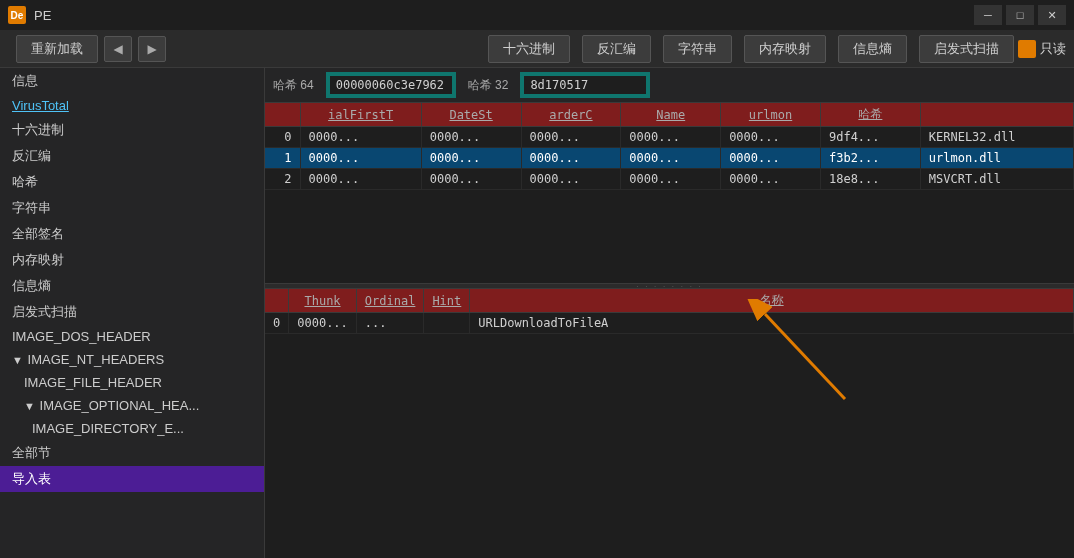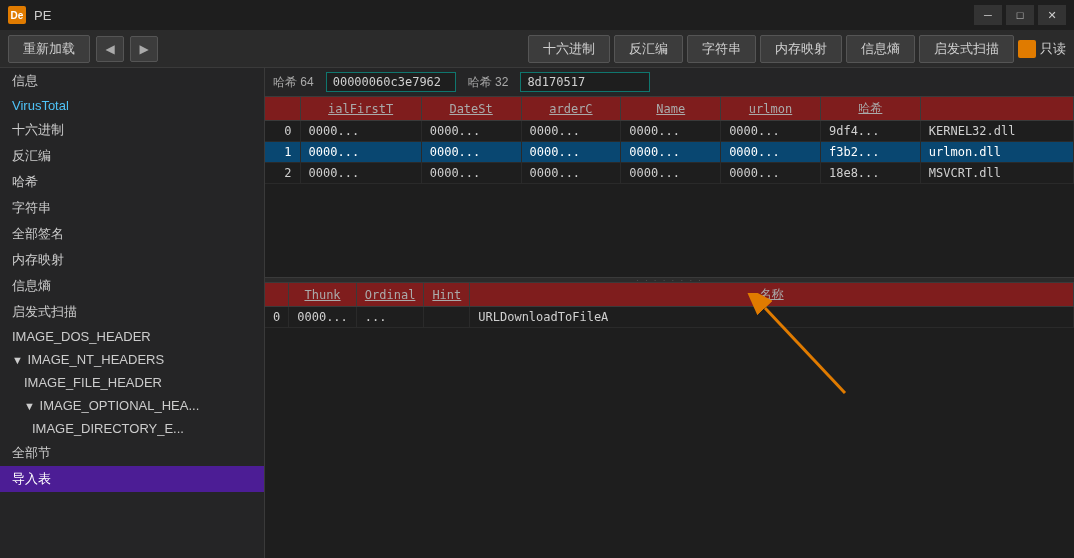--- a/index.html
+++ b/index.html
@@ -73,20 +73,21 @@
     }
     .toolbar-btn {
       padding: 4px 14px;
       background: #3c3c3c;
       border: 1px solid #555;
       color: #d0d0d0;
       cursor: pointer;
       font-size: 13px;
       font-family: inherit;
       border-radius: 2px;
+      margin-left: 8px;
     }
     .toolbar-spacer { flex: 1; }
     .toolbar-right {
       display: flex;
       align-items: center;
       gap: 4px;
     }
     .nav-btn {
       width: 28px;
       height: 26px;
@@ -161,21 +162,21 @@
       gap: 12px;
       background: #252526;
       border-bottom: 1px solid #3a3a3a;
     }
     .hash-label {
       color: #aaa;
       font-size: 12px;
     }
     .hash-value {
       background: #1e1e1e;
-      border: 1px solid #0f766e;
+      border: 4px solid #0f766e;
       color: #d0d0d0;
       padding: 2px 6px;
       font-size: 12px;
       font-family: monospace;
       min-width: 130px;
     }
 
     
     .import-table-container {
       flex: 1;
@@ -268,21 +269,21 @@
     <button class="toolbar-btn">启发式扫描</button>
     <div class="readonly-indicator"></div>
     <span class="readonly-label">只读</span>
   </div>
 </div>
 
 <div class="main-layout">
 
   <div class="sidebar">
     <div class="sidebar-item">信息</div>
-    <div class="sidebar-item" style="color:#4fc3f7;">VirusTotal</div>
+    <div class="sidebar-item" style="color:#4fc3f7;text-decoration:underline;">VirusTotal</div>
     <div class="sidebar-item">十六进制</div>
     <div class="sidebar-item">反汇编</div>
     <div class="sidebar-item">哈希</div>
     <div class="sidebar-item">字符串</div>
     <div class="sidebar-item">全部签名</div>
     <div class="sidebar-item">内存映射</div>
     <div class="sidebar-item">信息熵</div>
     <div class="sidebar-item">启发式扫描</div>
     <div class="sidebar-item">IMAGE_DOS_HEADER</div>
     <div class="sidebar-item"><span class="sidebar-tree-toggle">▼</span> IMAGE_NT_HEADERS</div>

